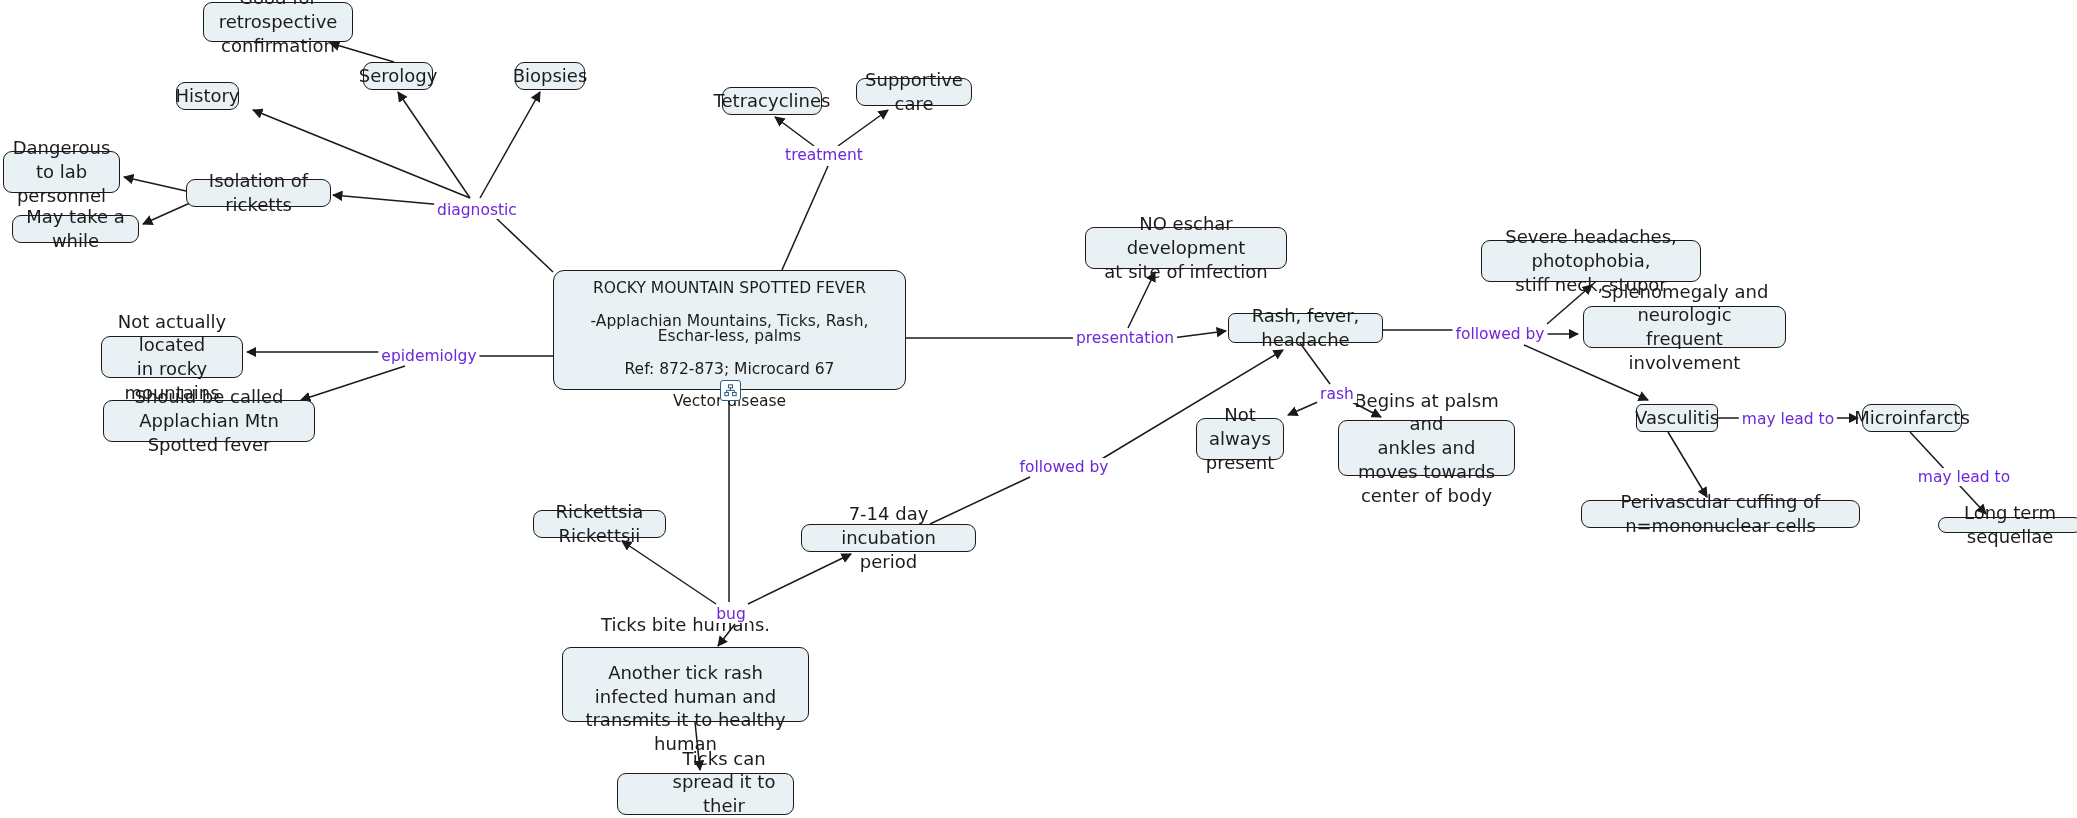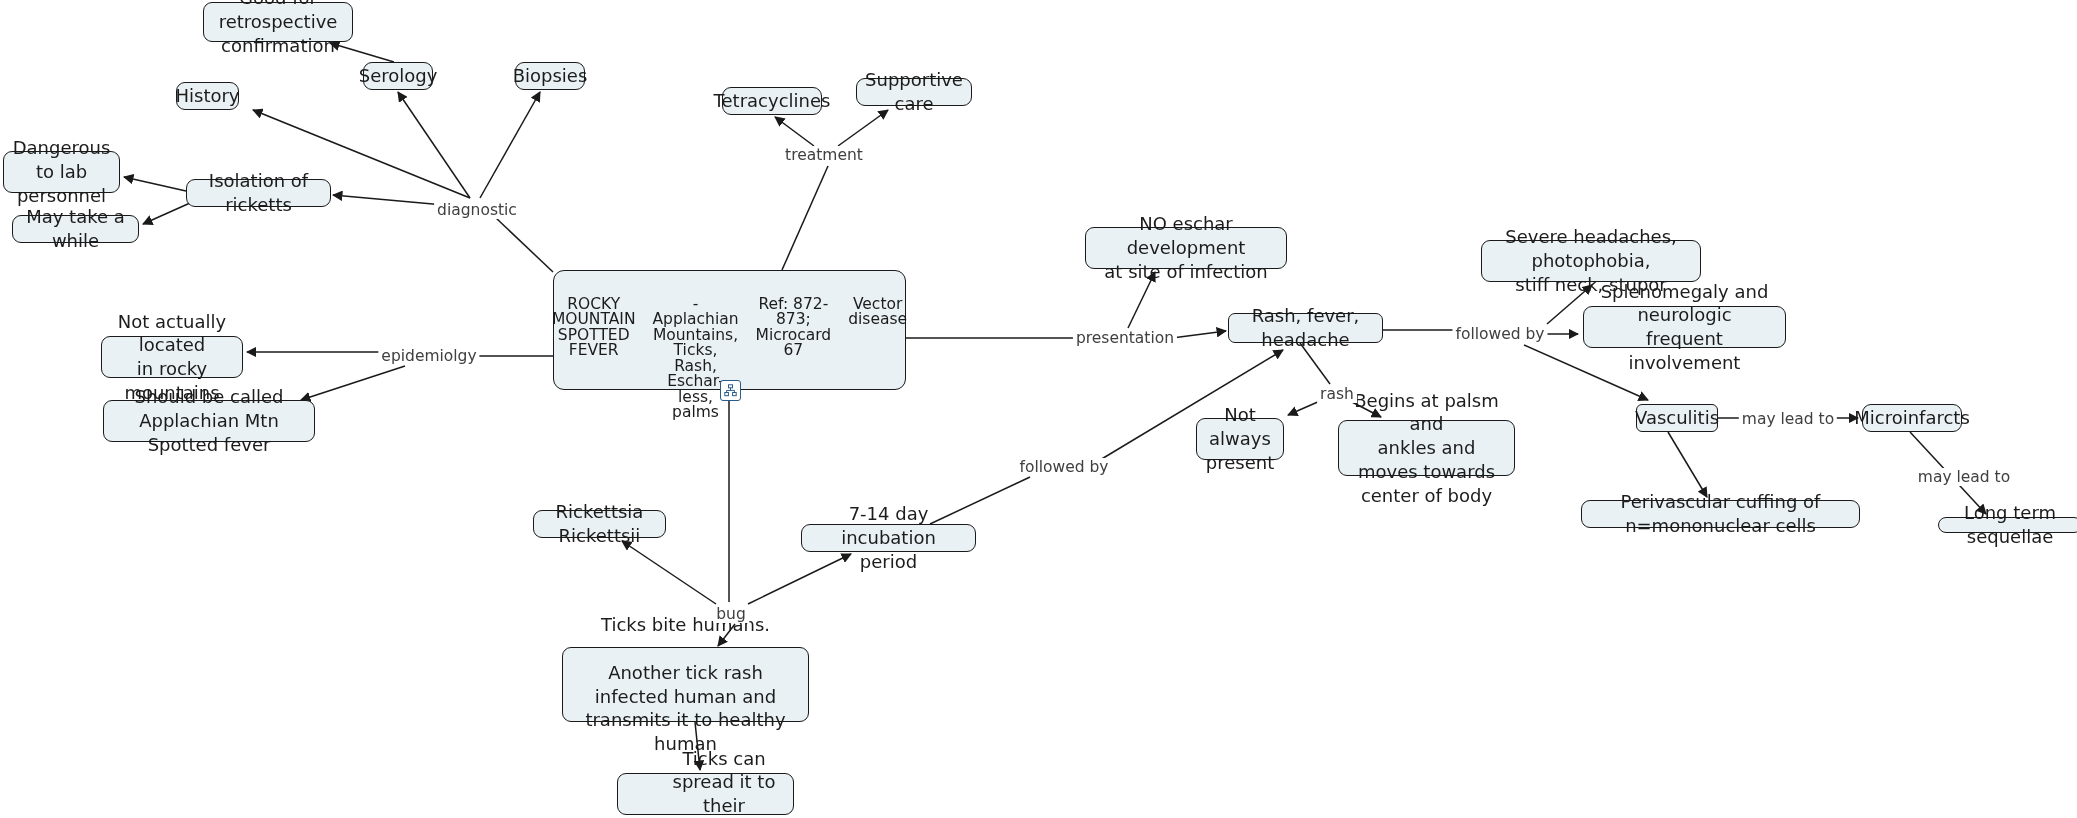--- a/index.html
+++ b/index.html
@@ -46,34 +46,34 @@
   }
   .node.central {
     border-radius: 11px;
     font-size: 15.5px;
     line-height: 1.0;
     padding: 0;
     display: block;
   }
   .central-inner {
     display: flex;
-    flex-direction: row;
+    flex-direction: column;
     justify-content: center;
     height: 100%;
     gap: 17px;
     padding: 10px 12px;
     box-sizing: border-box;
   }
   .central-inner > div {
     text-align: center;
   }
   .edge-label {
     position: absolute;
     font-size: 15.5px;
-    color: #404040;
+    color: #6d28d9;
     background: #ffffff;
     padding: 0 3px;
     white-space: nowrap;
     transform: translate(-50%, -50%);
     z-index: 4;
   }
   .map-badge {
     position: absolute;
     width: 19px;
     height: 19px;

